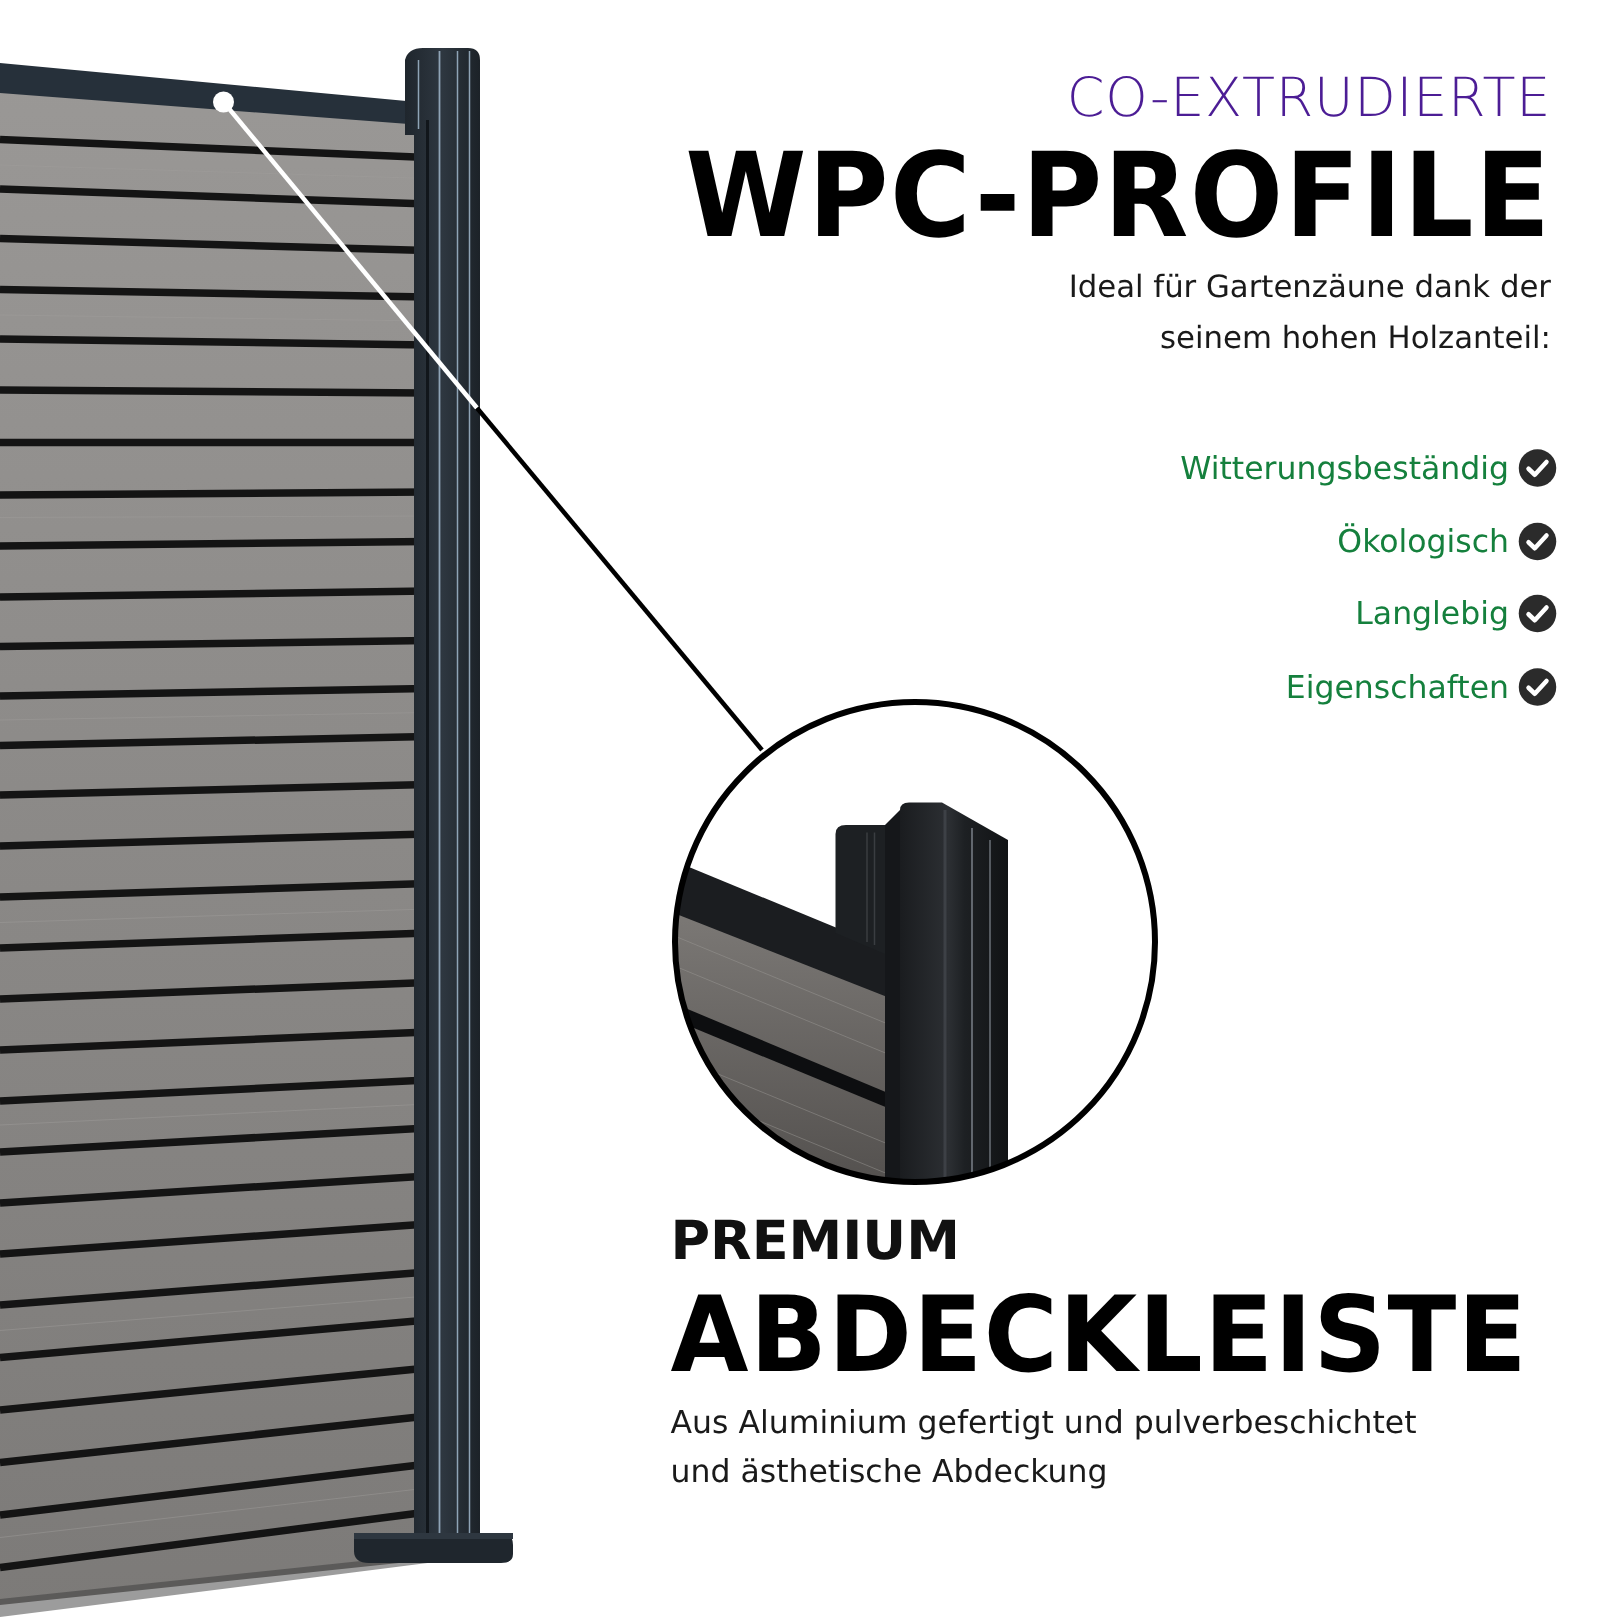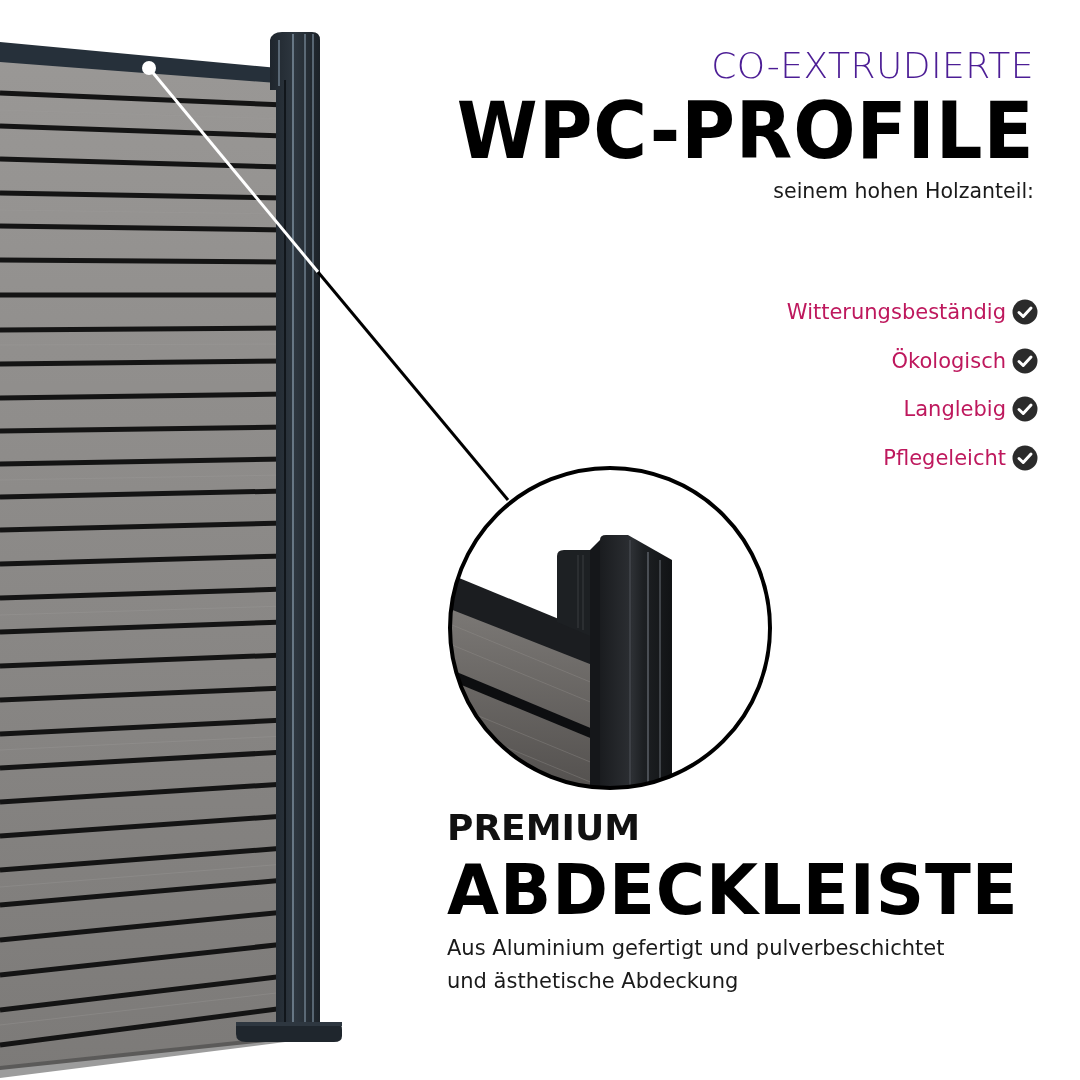--- a/index.html
+++ b/index.html
@@ -3,21 +3,21 @@
   <meta charset="utf-8">
   <style>
     html, body { margin: 0; padding: 0; background: #ffffff; }
     body { width: 1080px; height: 1080px; position: relative; overflow: hidden; font-family: "DejaVu Sans", sans-serif; color: #111; }
     .art { position: absolute; left: 0; top: 0; width: 1080px; height: 1080px; }
     .headline-block { position: absolute; right: 46px; top: 44px; text-align: right; }
     .eyebrow { font-family: "DejaVu Sans", sans-serif; font-weight: 300; font-size: 36px; letter-spacing: 0.5px; color: #4c1d95; line-height: 44px; }
     .title { font-family: "DejaVu Sans", sans-serif; font-weight: 700; font-size: 78px; letter-spacing: 1px; color: #000; line-height: 86px; transform: scaleX(0.94); transform-origin: right center; }
     .intro { font-family: "DejaVu Sans", sans-serif; font-size: 20.5px; line-height: 34px; color: #1a1a1a; margin-top: 0px; }
     .features { position: absolute; right: 42px; top: 288px; text-align: right; }
-    .feature { display: flex; justify-content: flex-end; align-items: center; height: 48.5px; font-size: 21px; color: #be185d; }
+    .feature { display: flex; justify-content: flex-end; align-items: center; height: 48.5px; font-size: 21px; color: #15803d; }
     .feature .check { width: 26px; height: 26px; margin-left: 6px; display: inline-block; }
     .bottom-block { position: absolute; left: 447px; top: 806px; }
     .eyebrow2 { font-family: "DejaVu Sans", sans-serif; font-weight: 700; font-size: 36px; color: #111; line-height: 44px; }
     .title2 { font-family: "DejaVu Sans", sans-serif; font-weight: 700; font-size: 70px; color: #000; line-height: 80px; letter-spacing: 1px; transform: scaleX(0.96); transform-origin: left center; }
     .desc { font-family: "DejaVu Sans", sans-serif; font-size: 21px; line-height: 33px; color: #1a1a1a; margin-top: 2px; }
   </style>
 </head>
 <body>
 
 <svg class="art" viewBox="0 0 1080 1080" xmlns="http://www.w3.org/2000/svg">
@@ -139,20 +139,21 @@
     <line x1="660" y1="560" x2="660" y2="800" stroke="#6b7078" stroke-width="1"></line>
     <line x1="630" y1="540" x2="630" y2="800" stroke="#4a4e54" stroke-width="2" opacity="0.6"></line>
   </g>
   <circle cx="610" cy="628" r="160" fill="none" stroke="#000000" stroke-width="4"></circle>
 </svg>
 
 <div class="headline-block">
   <div class="eyebrow">CO-EXTRUDIERTE</div>
   <div class="title">WPC-PROFILE</div>
   <div class="intro">
+    <div>Ideal für Gartenzäune dank der</div>
     <div>seinem hohen Holzanteil:</div>
   </div>
 </div>
 
 <div class="features">
   <div class="feature">
     <span>Witterungsbeständig</span>
     <svg class="check" viewBox="0 0 26 26">
         <circle cx="13" cy="13" r="12.5" fill="#2b2b2b"></circle>
         <path d="M7,13.5 L11.2,17.5 L19,9" fill="none" stroke="#ffffff" stroke-width="3" stroke-linecap="round" stroke-linejoin="round"></path>
@@ -166,21 +167,21 @@
       </svg>
   </div>
   <div class="feature">
     <span>Langlebig</span>
     <svg class="check" viewBox="0 0 26 26">
         <circle cx="13" cy="13" r="12.5" fill="#2b2b2b"></circle>
         <path d="M7,13.5 L11.2,17.5 L19,9" fill="none" stroke="#ffffff" stroke-width="3" stroke-linecap="round" stroke-linejoin="round"></path>
       </svg>
   </div>
   <div class="feature">
-    <span>Pflegeleicht</span>
+    <span>Eigenschaften</span>
     <svg class="check" viewBox="0 0 26 26">
         <circle cx="13" cy="13" r="12.5" fill="#2b2b2b"></circle>
         <path d="M7,13.5 L11.2,17.5 L19,9" fill="none" stroke="#ffffff" stroke-width="3" stroke-linecap="round" stroke-linejoin="round"></path>
       </svg>
   </div>
 </div>
 
 <div class="bottom-block">
   <div class="eyebrow2">PREMIUM</div>
   <div class="title2">ABDECKLEISTE</div>

